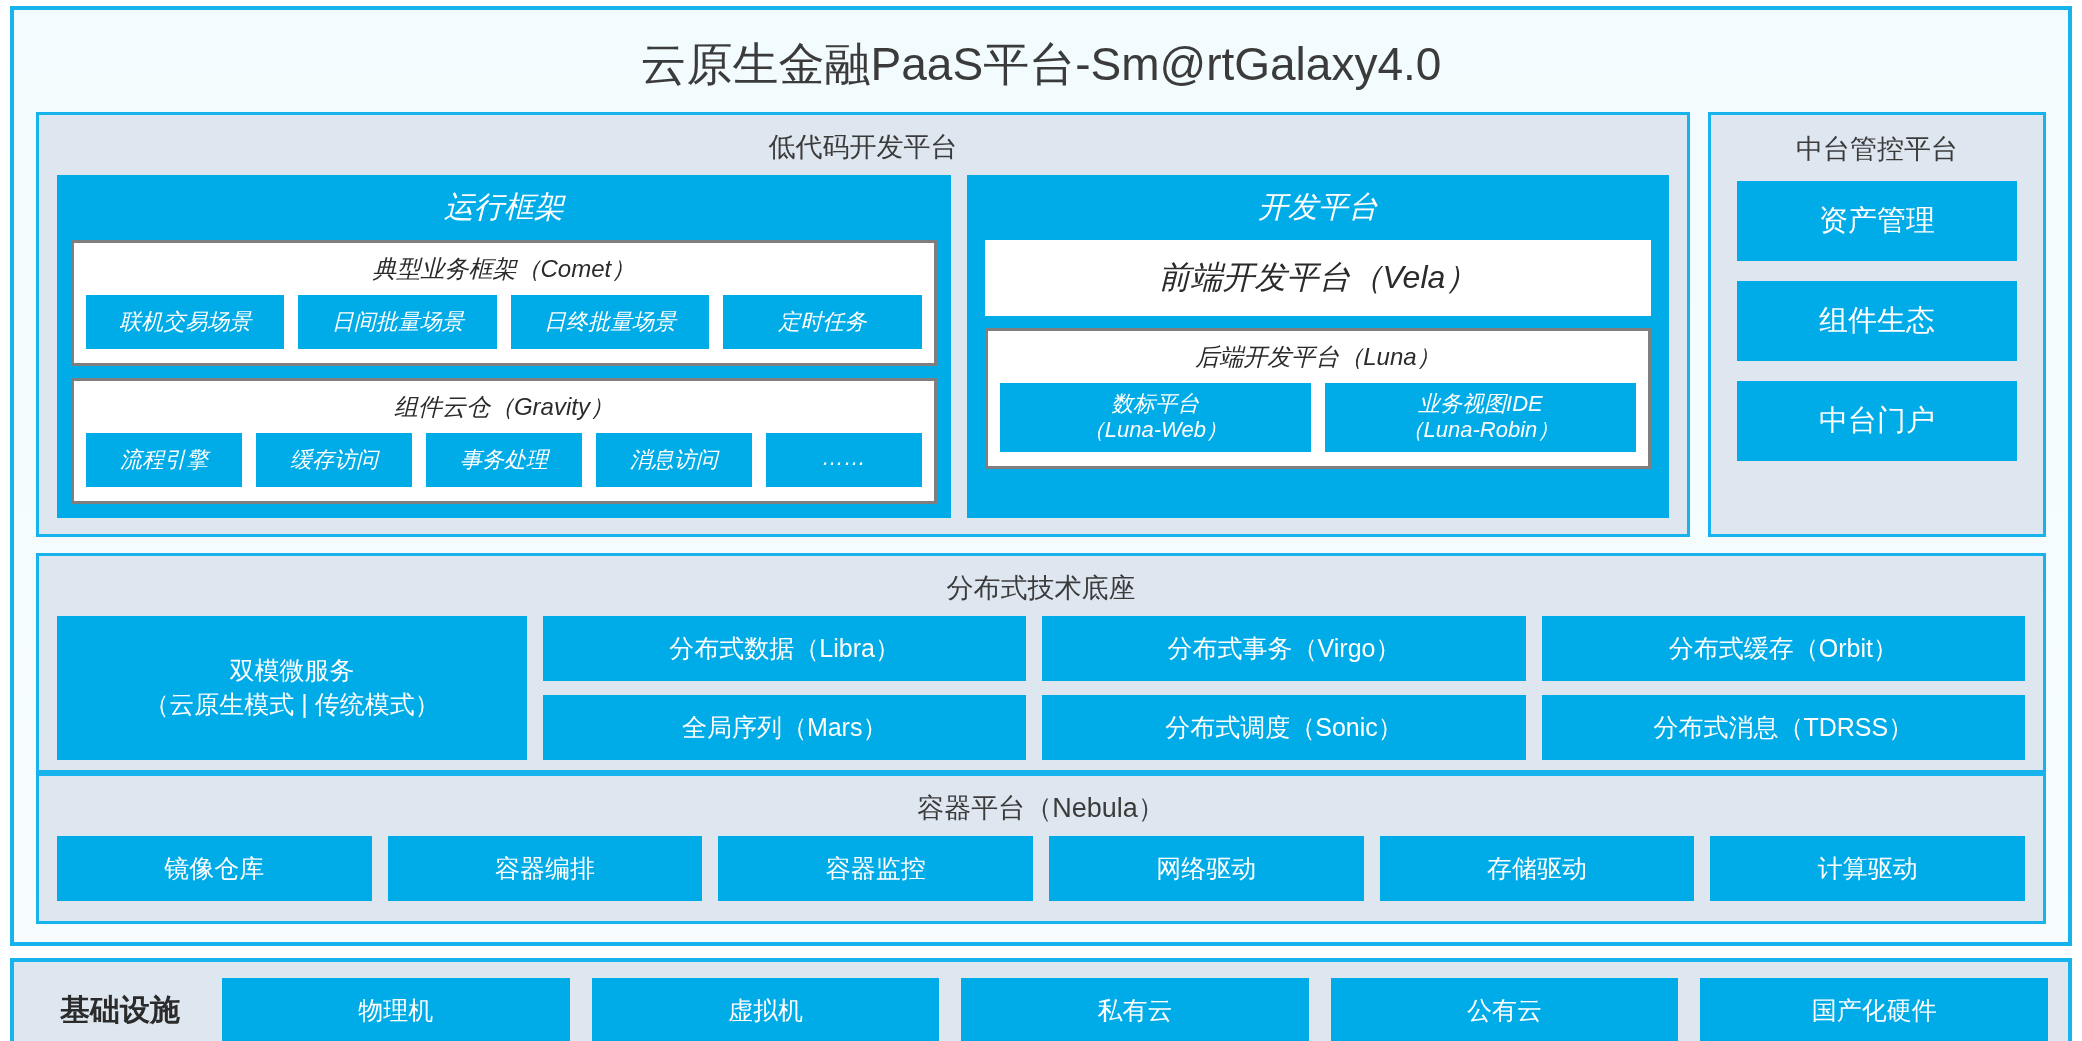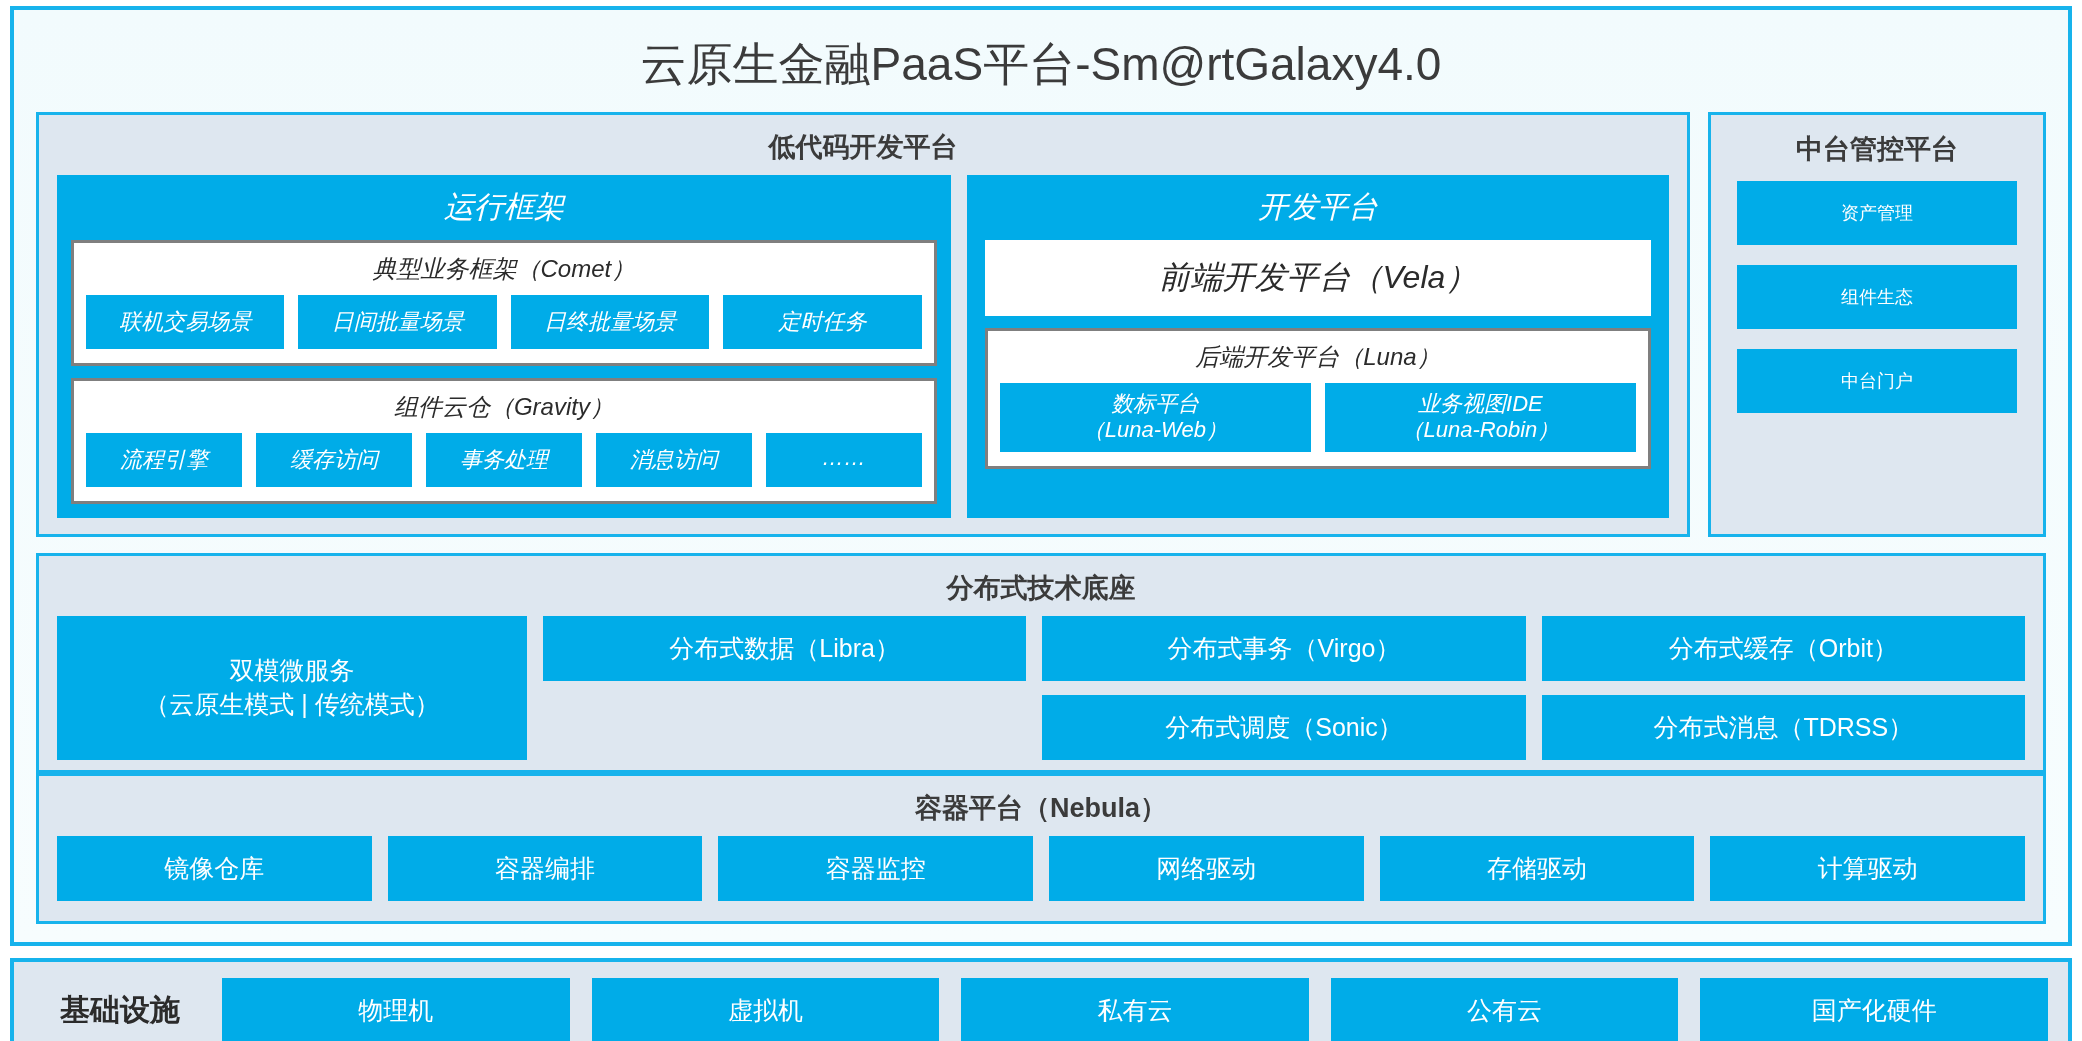--- a/index.html
+++ b/index.html
@@ -43,21 +43,20 @@
     border: 3px solid #17B3EC;
     display: flex; flex-direction: column;
   }
 
   .panel-title {
     text-align: center;
     font-size: 27px;
     color: #3B3B3B;
     padding: 14px 0 10px 0;
     white-space: nowrap;
-    font-weight: bold;
   }
 
   
   .lowcode { flex: 1 1 auto; padding-bottom: 16px; }
   .lowcode-body { display: flex; gap: 16px; padding: 0 18px; align-items: stretch; font-style: italic; }
 
   .blue-card {
     background: #00ACE8;
     padding: 0 0 14px 0;
     display: flex; flex-direction: column;
@@ -111,21 +110,21 @@
     white-space: nowrap;
   }
 
   
   .mgmt { width: 338px; flex: 0 0 338px; padding: 0 26px 18px 26px; }
   .mgmt .panel-title { padding: 16px 0 14px 0; font-size: 27px; }
   .mgmt-list { display: flex; flex-direction: column; gap: 20px; }
   .mgmt-item {
     background: #00ACE8;
     color: #ffffff;
-    font-size: 18px;
+    font-size: 29px;
     text-align: center;
     padding: 20px 0;
     white-space: nowrap;
   }
 
   
   .techbase { margin-top: 16px; padding-bottom: 10px; justify-content: center; }
   .tech-body { display: flex; gap: 16px; padding: 0 18px; align-items: stretch; }
   .tech-wide {
     flex: 0 0 470px;
@@ -245,20 +244,21 @@
       <div class="panel-title">分布式技术底座</div>
       <div class="tech-body">
         <div class="tech-wide">
           <div>
             <div>双模微服务</div>
             <div>（云原生模式 | 传统模式）</div>
           </div>
         </div>
         <div class="tech-col">
           <div class="tech-cell">分布式数据（Libra）</div>
+          <div class="tech-cell">全局序列（Mars）</div>
         </div>
         <div class="tech-col">
           <div class="tech-cell">分布式事务（Virgo）</div>
           <div class="tech-cell">分布式调度（Sonic）</div>
         </div>
         <div class="tech-col">
           <div class="tech-cell">分布式缓存（Orbit）</div>
           <div class="tech-cell">分布式消息（TDRSS）</div>
         </div>
       </div>

